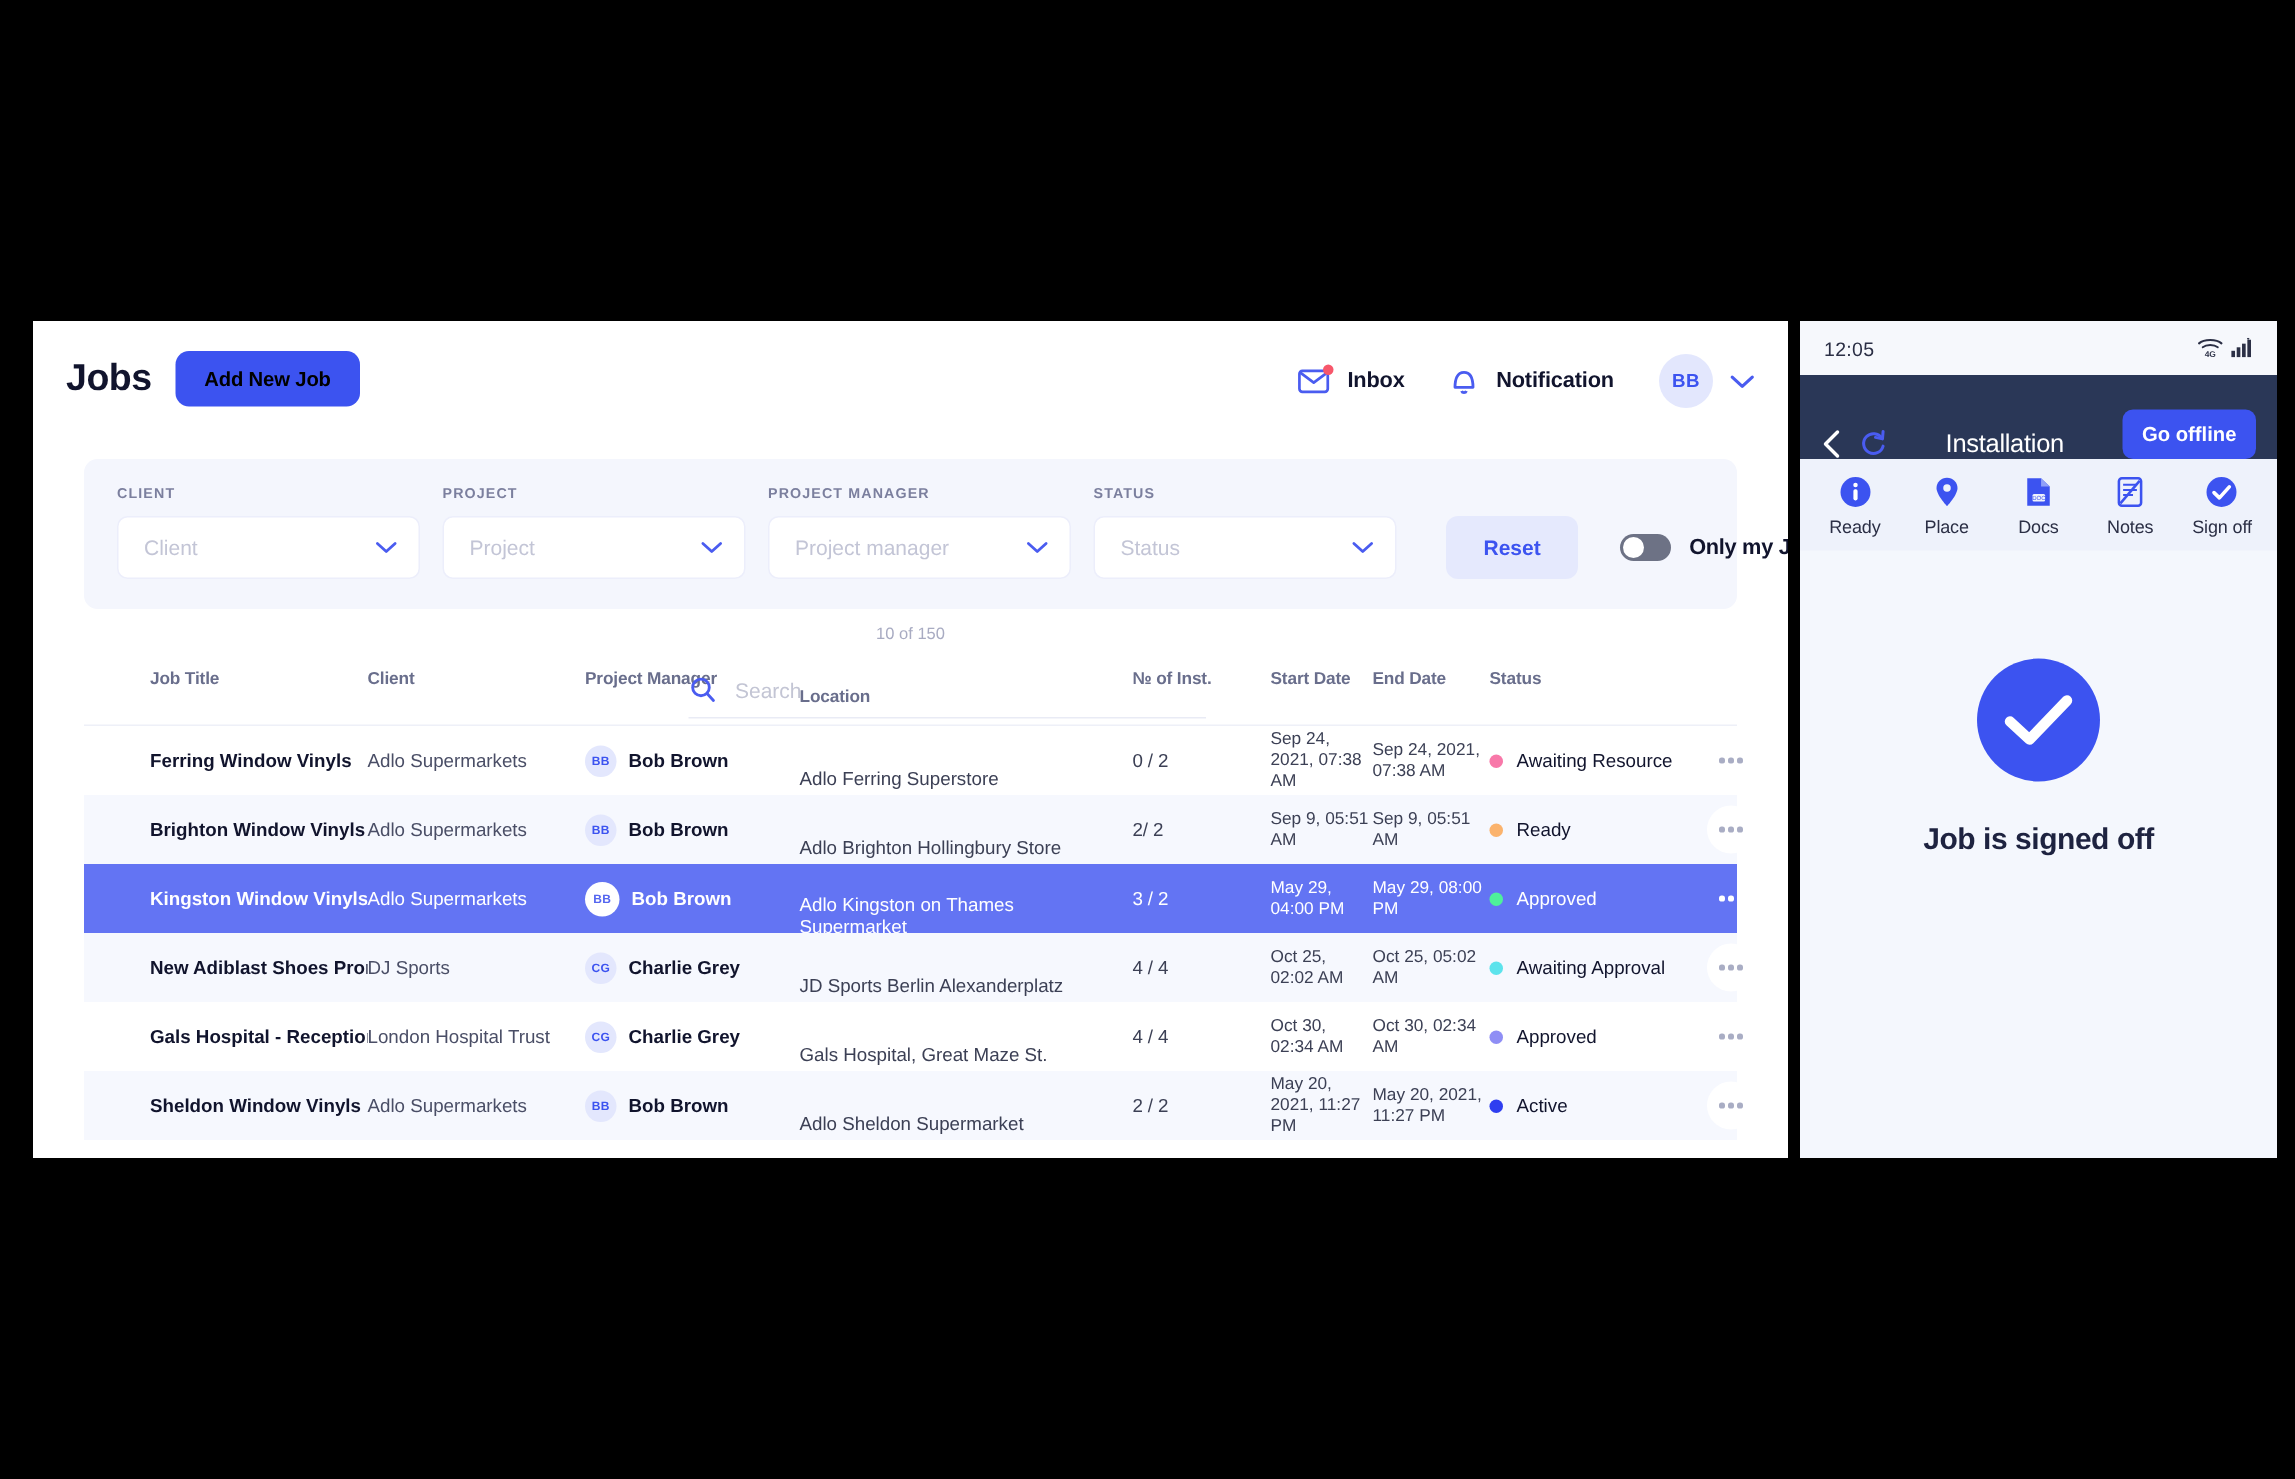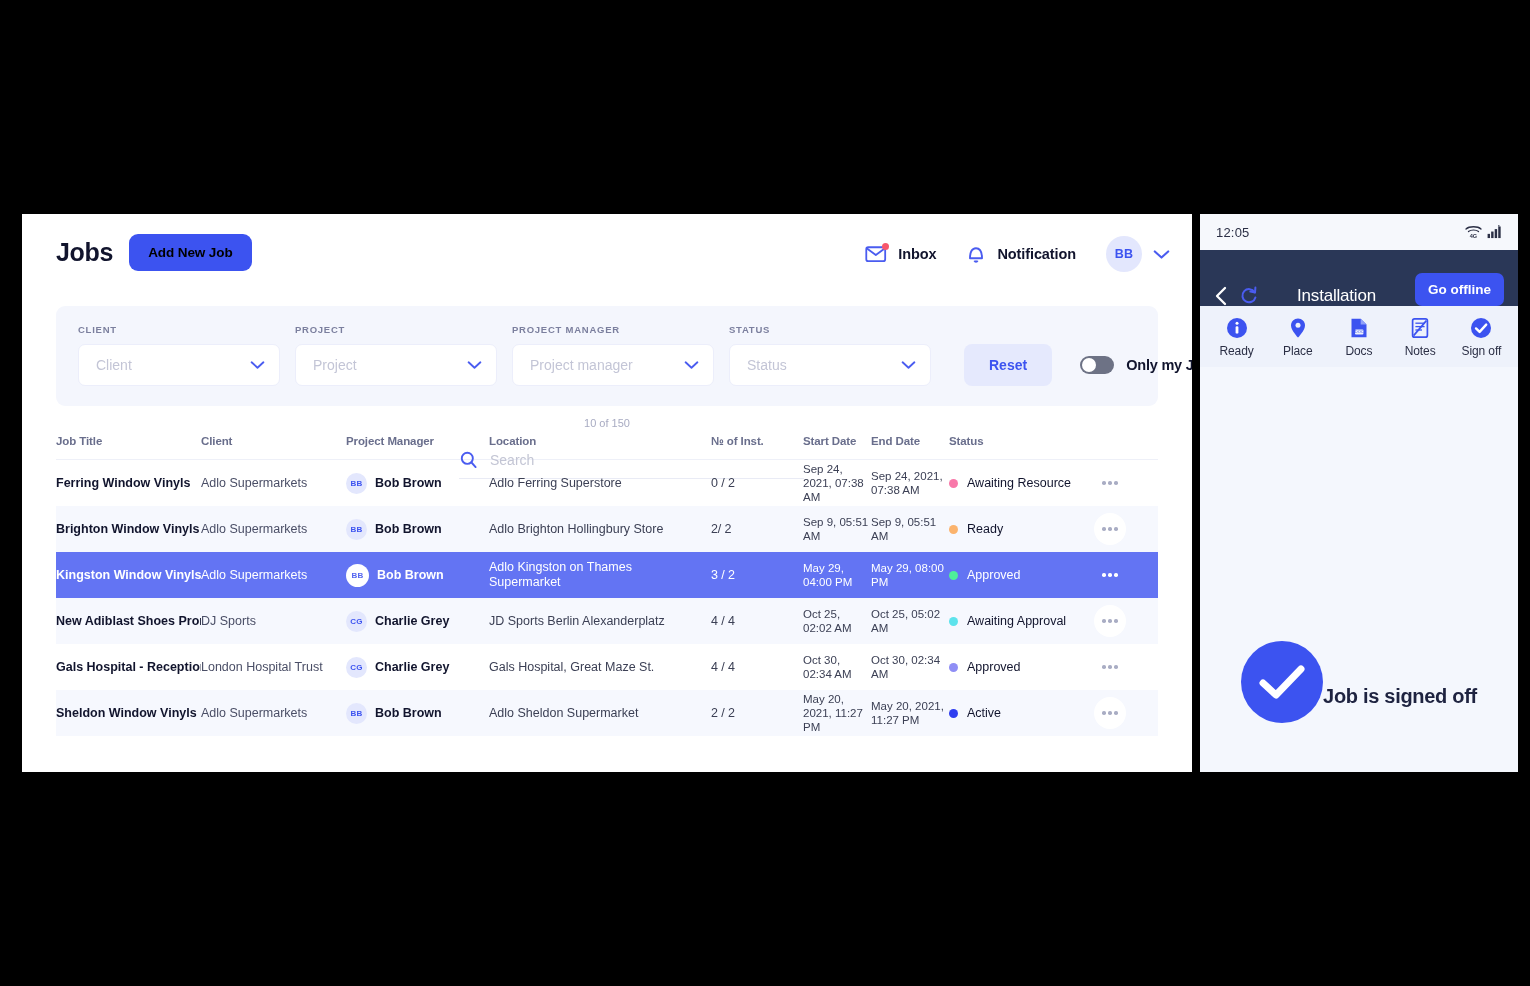--- a/index.html
+++ b/index.html
@@ -18,21 +18,21 @@
     width: 1170px; height: 558px;
     background: #ffffff;
     overflow: hidden;
   }
 
   
   .dt-header {
     position: relative;
     height: 76px;
     display: flex; align-items: center;
-    padding: 0 34px 0 34px;
+    padding: 0 34px 0 22px;
   }
   .brand-title {
     font-size: 25px; font-weight: 700; color: #11142d;
     letter-spacing: -0.3px;
   }
   .add-job-btn {
     margin-left: 16px;
     background: #3c53f0;
     color: #000000;
     font-size: 13.5px; font-weight: 700;
@@ -133,24 +133,24 @@
   .table { margin: 6px 34px 0 34px; }
   .thead {
     display: flex; align-items: center;
     border-bottom: 1.5px solid #eef0f8;
     padding-bottom: 12px;
   }
   .th {
     font-size: 11.5px; font-weight: 700; color: #696e8c;
     letter-spacing: -0.1px;
   }
-  .c1 { width: 145px; flex: none; }
+  .c1 { width: 145px; flex: none; margin-left: 44px; }
   .c2 { width: 145px; flex: none; }
   .c3 { width: 143px; flex: none; }
-  .c4 { width: 222px; flex: none; }
+  .c4 { width: 222px; flex: none; margin-top: 24px; }
   .c5 { width: 92px; flex: none; }
   .c6 { width: 68px; flex: none; }
   .c7 { width: 78px; flex: none; }
   .c8 { width: 145px; flex: none; }
   .c9 { width: 44px; flex: none; }
 
   .trow {
     display: flex; align-items: center;
     height: 46px;
     position: relative;
@@ -236,23 +236,22 @@
     padding: 11px 6px 9px 6px;
   }
   .mtab {
     display: flex; flex-direction: column; align-items: center; gap: 5px;
     cursor: pointer; width: 58px;
   }
   .mtab-label { font-size: 12px; color: #2b2f45; letter-spacing: -0.1px; }
 
   .mob-body {
     height: 100%;
-    display: flex; align-items: center;
+    display: flex; flex-direction: column; align-items: center;
     padding-top: 72px;
-    justify-content: center;
   }
   .big-check {
     width: 82px; height: 82px; border-radius: 50%;
     background: #3c53f0;
     display: flex; align-items: center; justify-content: center;
   }
   .signed-text {
     margin-top: 28px;
     font-size: 20px; font-weight: 700; color: #1e2340;
     letter-spacing: -0.3px;

